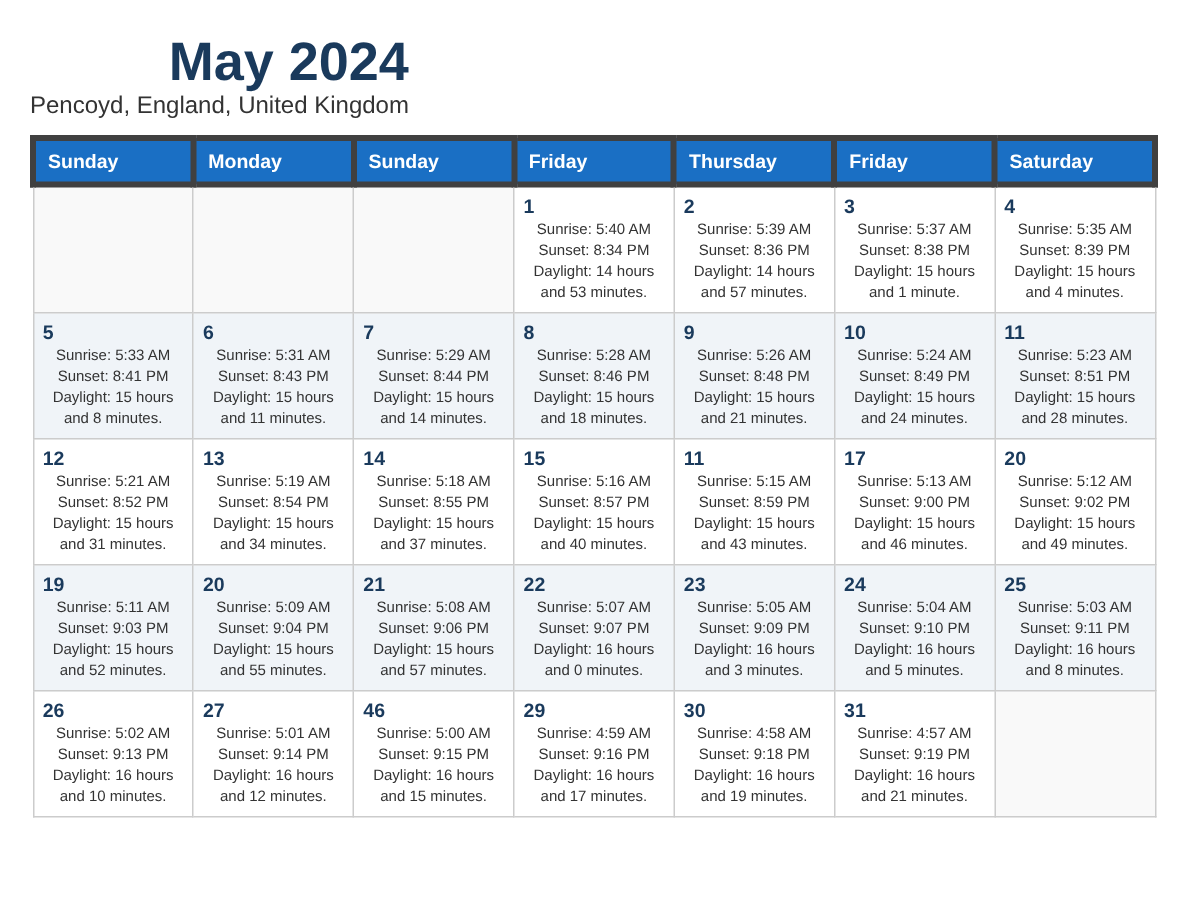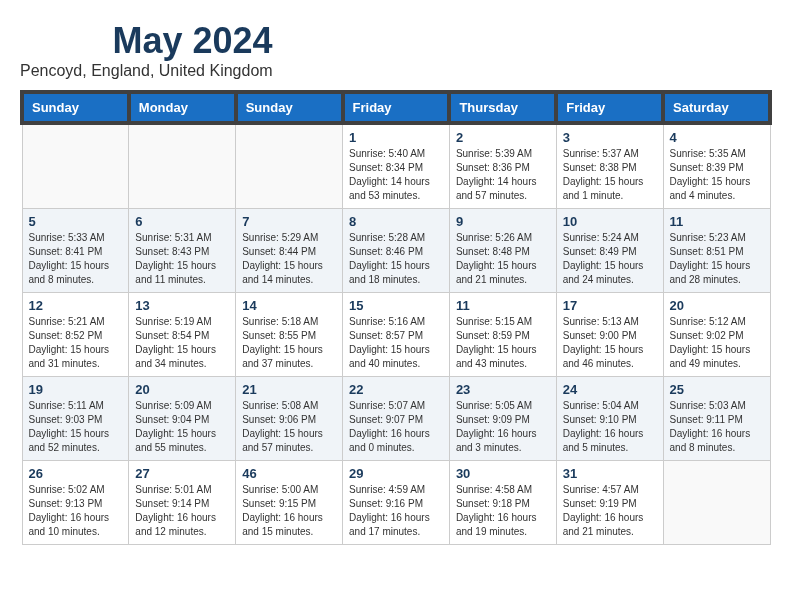--- a/index.html
+++ b/index.html
@@ -73,20 +73,21 @@
       font-size: 13px;
       font-weight: bold;
       color: #1a3a5c;
       display: block;
       margin-bottom: 2px;
     }
     .day-info {
       line-height: 1.4;
       font-size: 10px;
       color: #333;
+      text-align: center;
     }
     .top-bar {
       display: flex;
       justify-content: space-between;
       align-items: flex-start;
       margin-bottom: 6px;
     }
     tr:nth-child(odd) td {
       background-color: #fff;
     }

